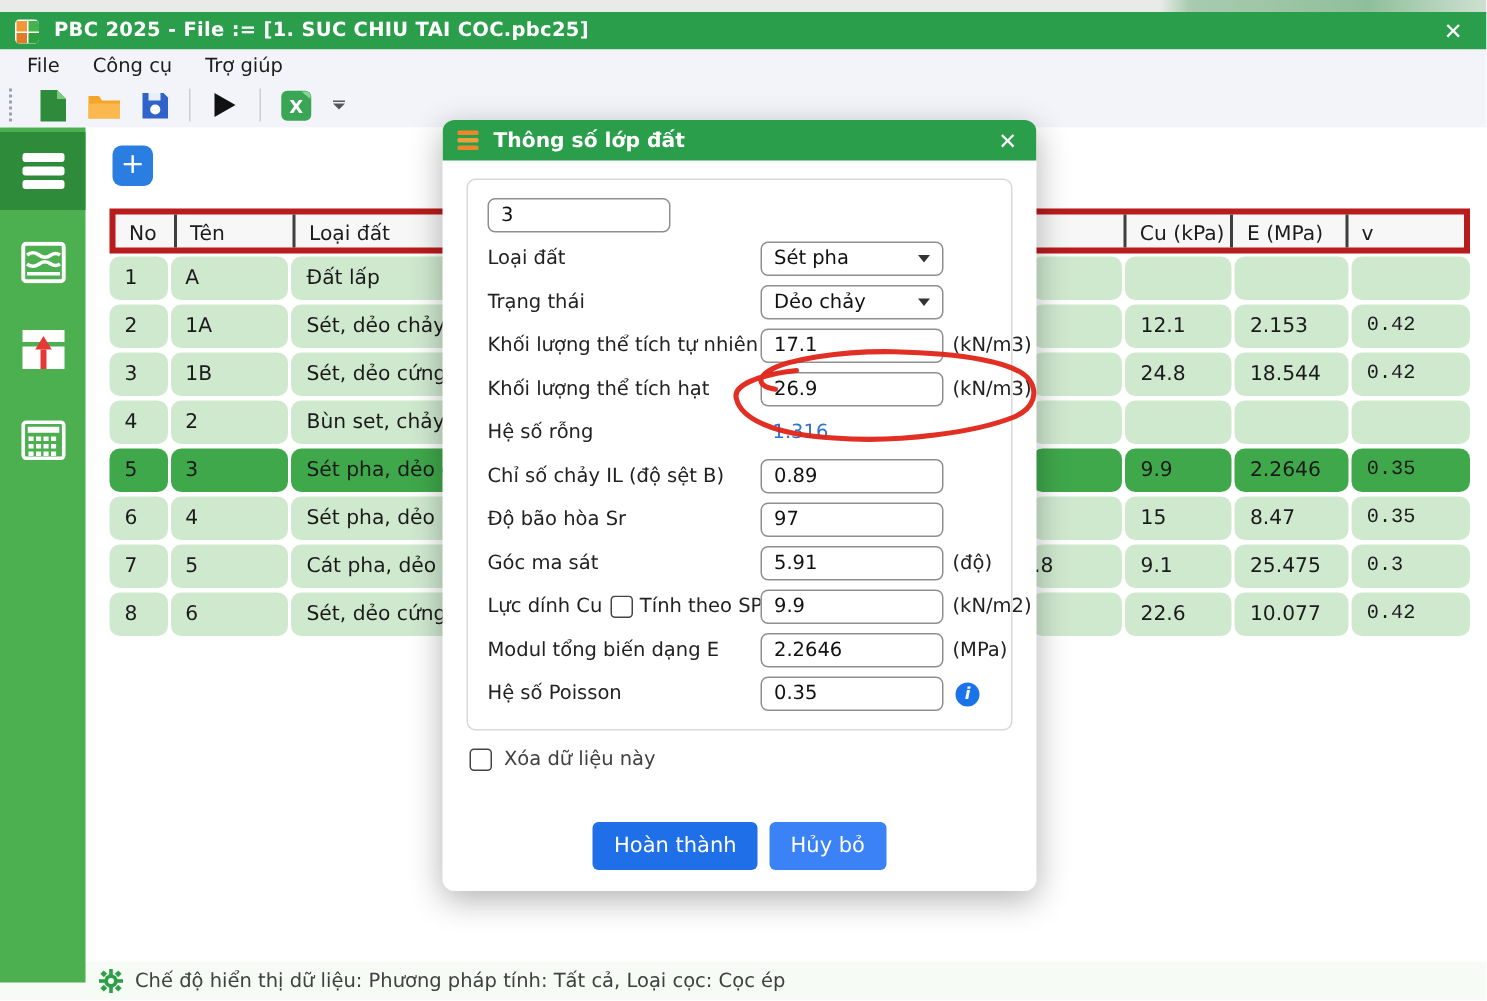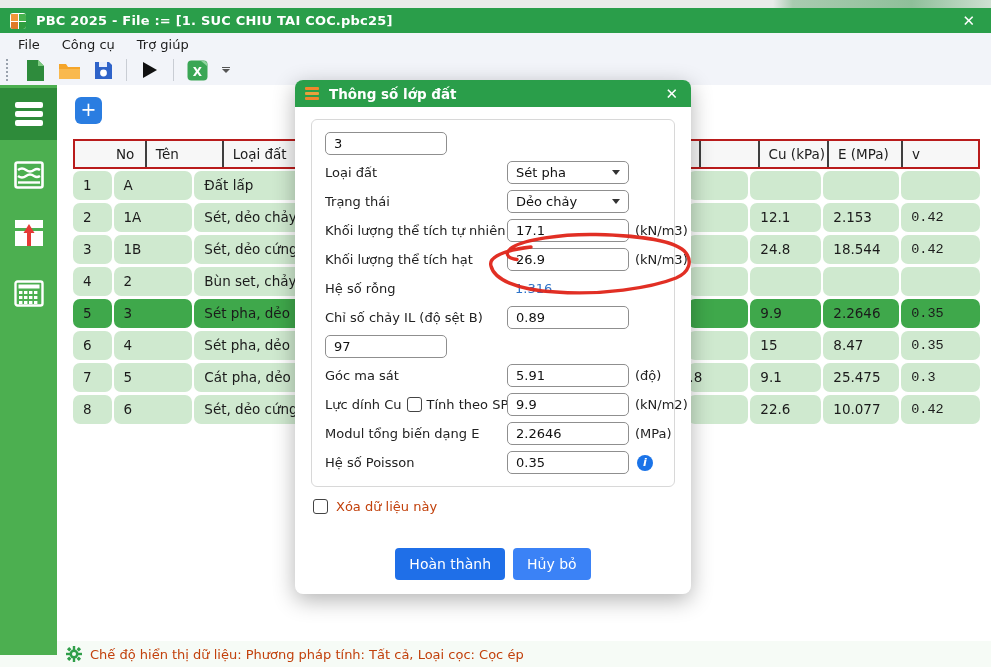--- a/index.html
+++ b/index.html
@@ -46,36 +46,36 @@
   .si-layers { top:70px; height:40px; }
   .si-pile   { top:128px; height:40px; }
   .si-calc   { top:188px; height:40px; }
 
   
   .main { position:absolute; left:57px; top:85px; width:934px; height:556px; background:#fff; }
   .add-btn { position:absolute; left:18px; top:12px; width:27px; height:27px; background:#2a7de1;
     border-radius:6px; color:#fff; font-size:19px; line-height:25px; text-align:center; cursor:pointer; }
 
   .table { position:absolute; left:16px; top:54px; width:907px; }
-  .thead { display:flex; border:2px solid #b91c1c; background:#f7f7f7; height:30px;padding-left:32px; }
+  .thead { display:flex; border:4px solid #b91c1c; background:#f7f7f7; height:30px; }
   .th { font-size:13.5px; color:#1c1c1c; line-height:26px; padding-left:9px; border-left:2px solid #3f3f3f;
        overflow:hidden; white-space:nowrap; }
   .th:first-child { border-left:none; }
   .tbody { margin-top:2px; }
   .trow { display:flex; height:29px; margin-bottom:3px; cursor:pointer; }
   .td { background:#cfe9cf; border-radius:7px; margin-right:2px; font-size:13.5px; color:#1b1b1b;
        line-height:29px; padding-left:10px; overflow:hidden; white-space:nowrap; }
   .td:last-child { margin-right:0;font-family:Liberation Mono, monospace; }
   .td.sliver { padding-left:1px; }
   .trow.selected .td { background:#3fa84b; }
 
   
   .statusbar { position:absolute; left:0; top:641px; width:991px; height:26px; background:#f6fbf6;
     display:flex; align-items:center; padding-left:66px; gap:8px; }
-  .status-text { font-size:13px; color:#c2410c; }
+  .status-text { font-size:13px; color:#404040; }
 
   
   .dialog { position:absolute; left:295px; top:80px; width:396px; height:514px; background:#fff;
     border-radius:8px; box-shadow:0 6px 22px rgba(0,0,0,.30); z-index:50; overflow:hidden; }
   .dlg-header { height:27px; background:#2a9e4a; display:flex; align-items:center; padding:0 10px; }
   .dlg-menu-icon { display:flex; flex-direction:column; gap:2px; margin-right:10px; }
   .dlg-menu-icon .b { width:14px; height:3px; background:#f0862c; border-radius:1px; }
   .dlg-menu-icon .b.g { background:#e8a13c; }
   .dlg-title { color:#fff; font-size:13.5px; font-weight:bold;text-align:right; }
   .dlg-close { margin-left:auto; color:#fff; font-size:15px; font-weight:bold; cursor:pointer; padding:0 3px; }
@@ -91,21 +91,21 @@
   .fselect .caret { margin-left:auto; width:0; height:0; border-top:5px solid #333;
     border-left:4px solid transparent; border-right:4px solid transparent; }
   .funit { margin-left:6px; font-size:13px; color:#222; white-space:nowrap; }
   .fvalue-ro { font-size:13px; color:#2e74c9; padding-left:8px; }
   .cb { width:15px; height:15px; border:1.6px solid #444; border-radius:3px; background:#fff; cursor:pointer; flex:0 0 15px; }
   .cu-left { flex:0 0 182px; display:flex; align-items:center; gap:5px; overflow:hidden; }
   .cu-left span { font-size:13px; color:#222; white-space:nowrap; }
   .info-icon { width:16px; height:16px; border-radius:50%; background:#1a73e8; color:#fff;
     font-size:11px; font-weight:bold; text-align:center; line-height:16px; margin-left:8px; font-style:italic; }
   .delete-row { display:flex; align-items:center; gap:8px; margin:12px 0 0 2px; }
-  .delete-row span { font-size:13px; color:#c2410c; }
+  .delete-row span { font-size:13px; color:#404040; }
   .dlg-buttons { display:flex; justify-content:center; gap:8px; margin-top:34px; }
   .btn { border:none; border-radius:4px; color:#fff; font-size:14px; padding:8px 14px;
     font-family:inherit; cursor:pointer; }
   .btn-ok { background:#1f6fe8; }
   .btn-cancel { background:#3b82f6; }
 
   .annotation-svg { position:absolute; left:0; top:0; width:991px; height:667px; z-index:60; pointer-events:none; }
 </style>
 </head>
 <body>
@@ -385,20 +385,21 @@
         <div class="flabel">Hệ số rỗng</div>
         <div class="fvalue-ro">1.316</div>
       </div>
 
       <div class="frow">
         <div class="flabel">Chỉ số chảy IL (độ sệt B)</div>
         <div class="fctrl"><input class="finput" value="0.89" style=""></div>
       </div>
 
       <div class="frow">
+        <div class="flabel">Độ bão hòa Sr</div>
         <div class="fctrl"><input class="finput" value="97" style=""></div>
       </div>
 
       <div class="frow">
         <div class="flabel">Góc ma sát</div>
         <div class="fctrl"><input class="finput" value="5.91" style=""></div>
         <div class="funit">(độ)</div>
       </div>
 
       <div class="frow">

